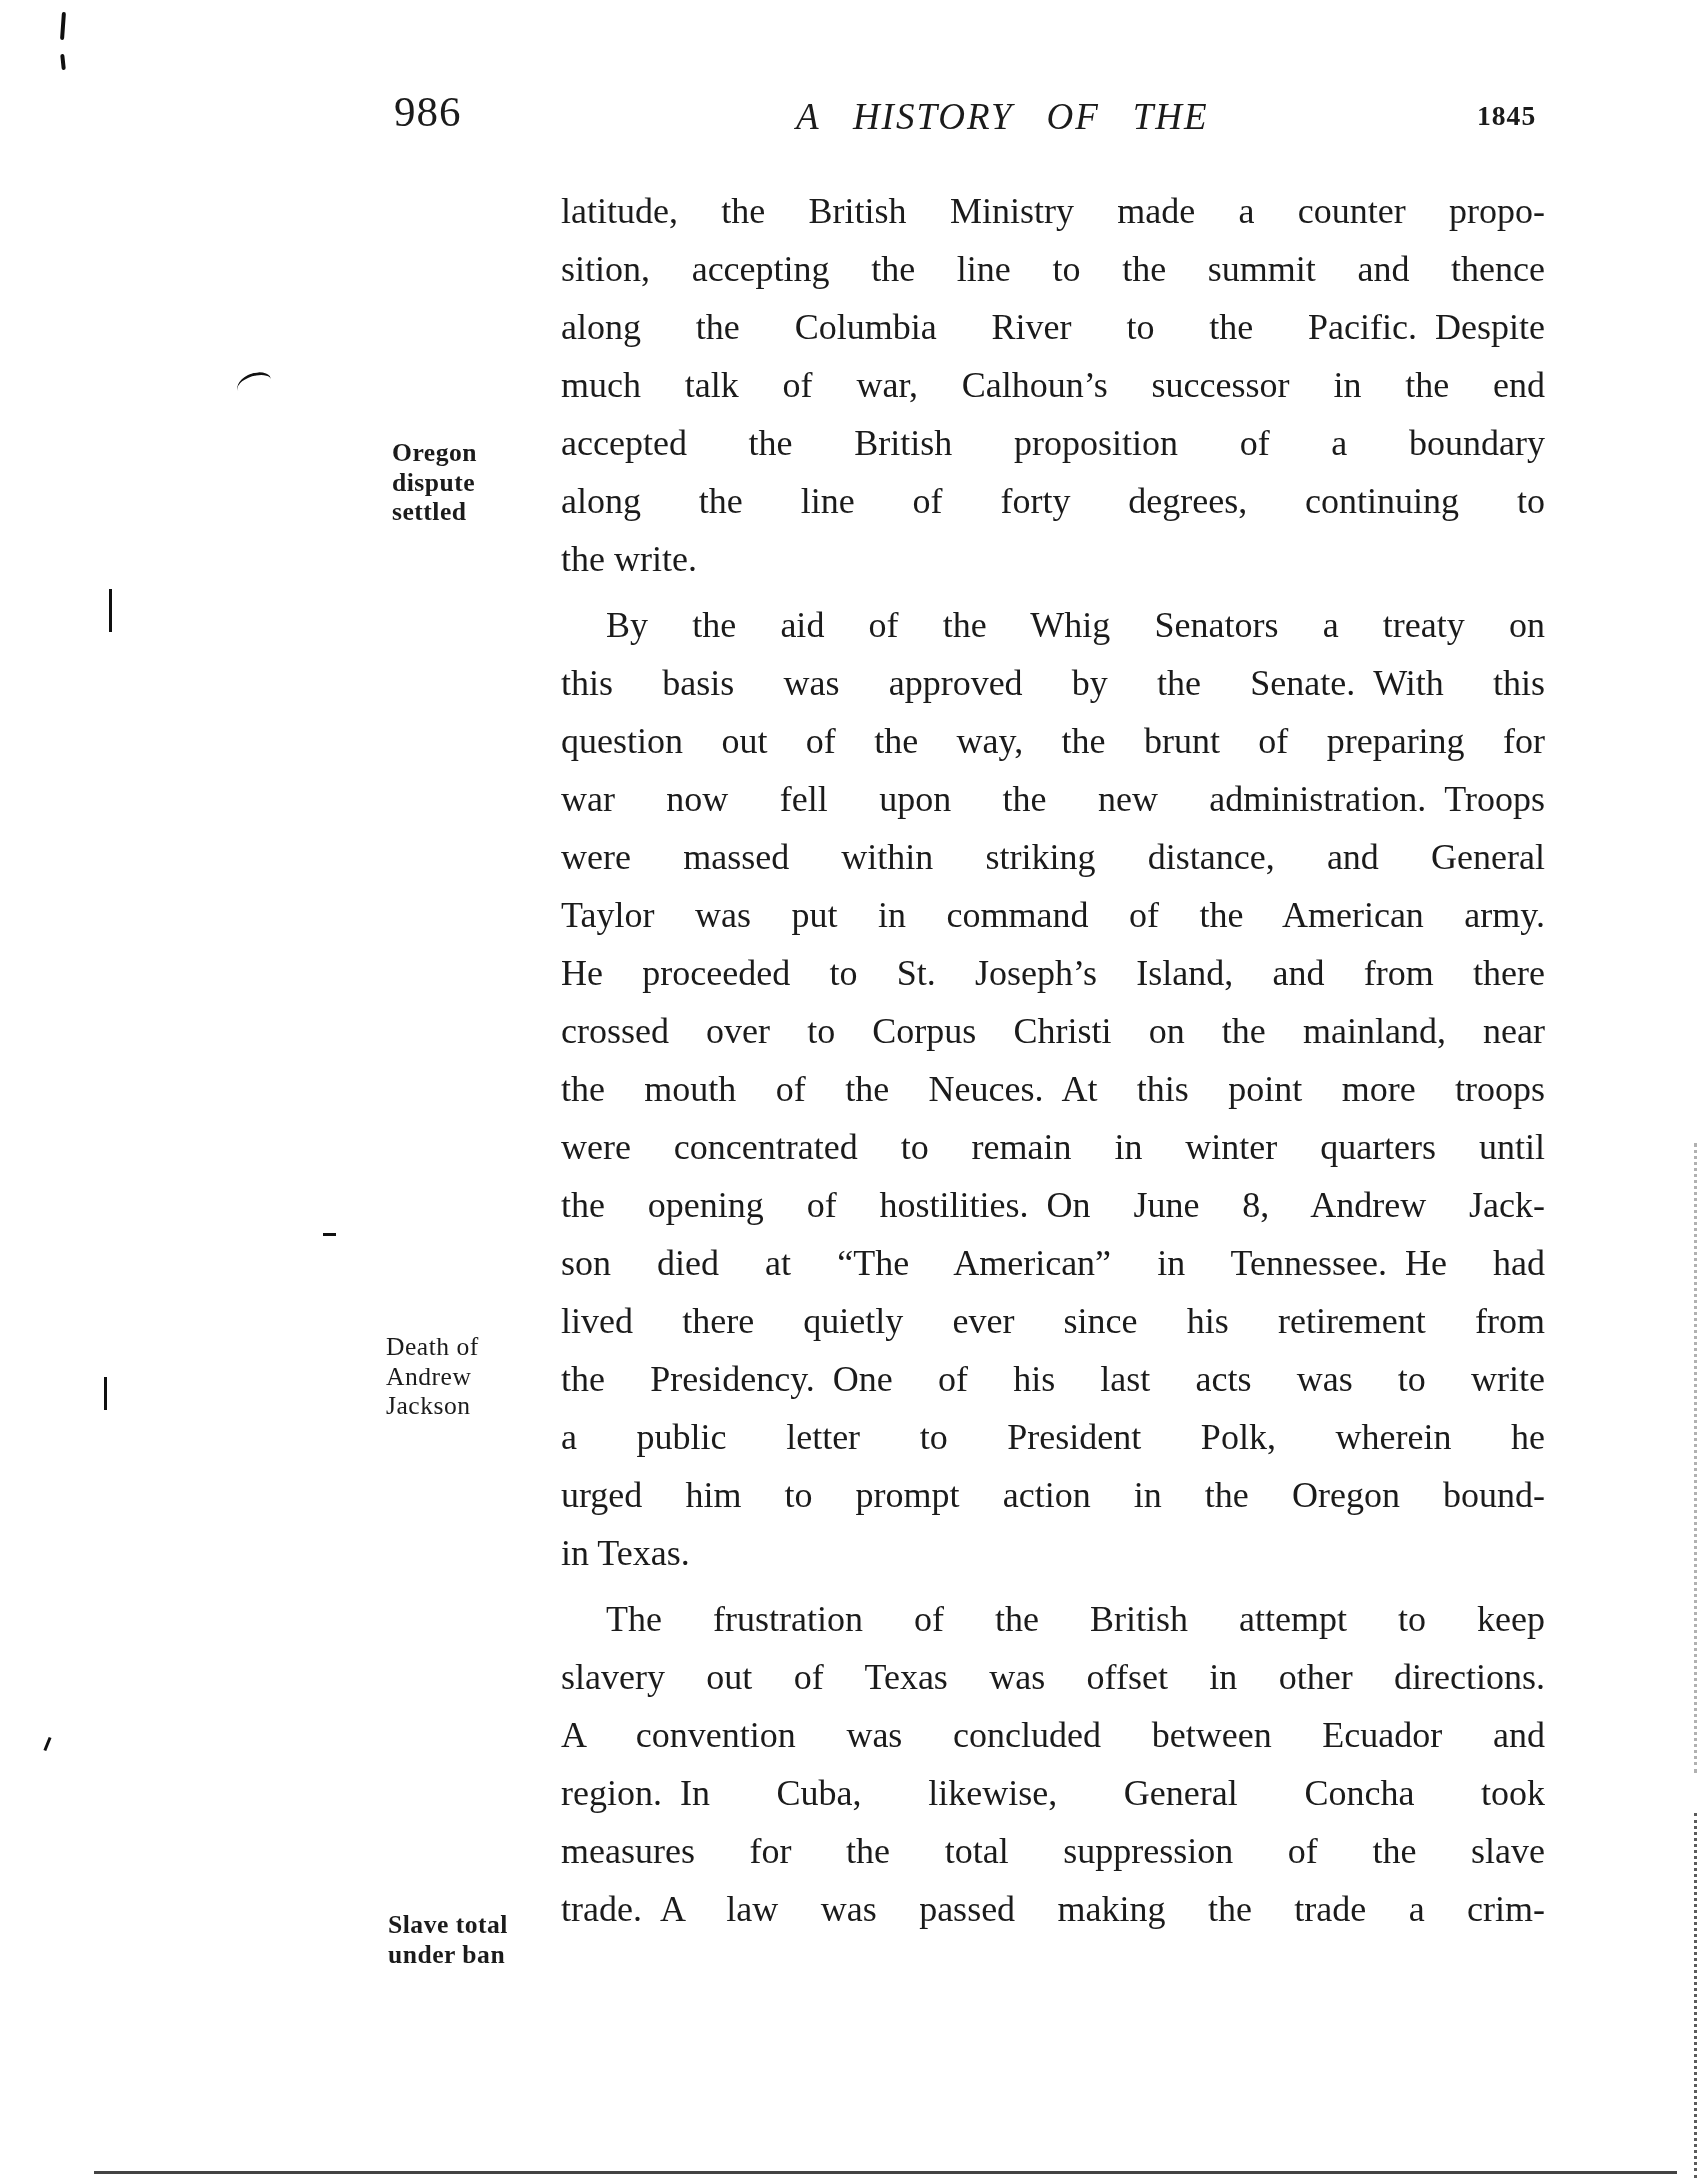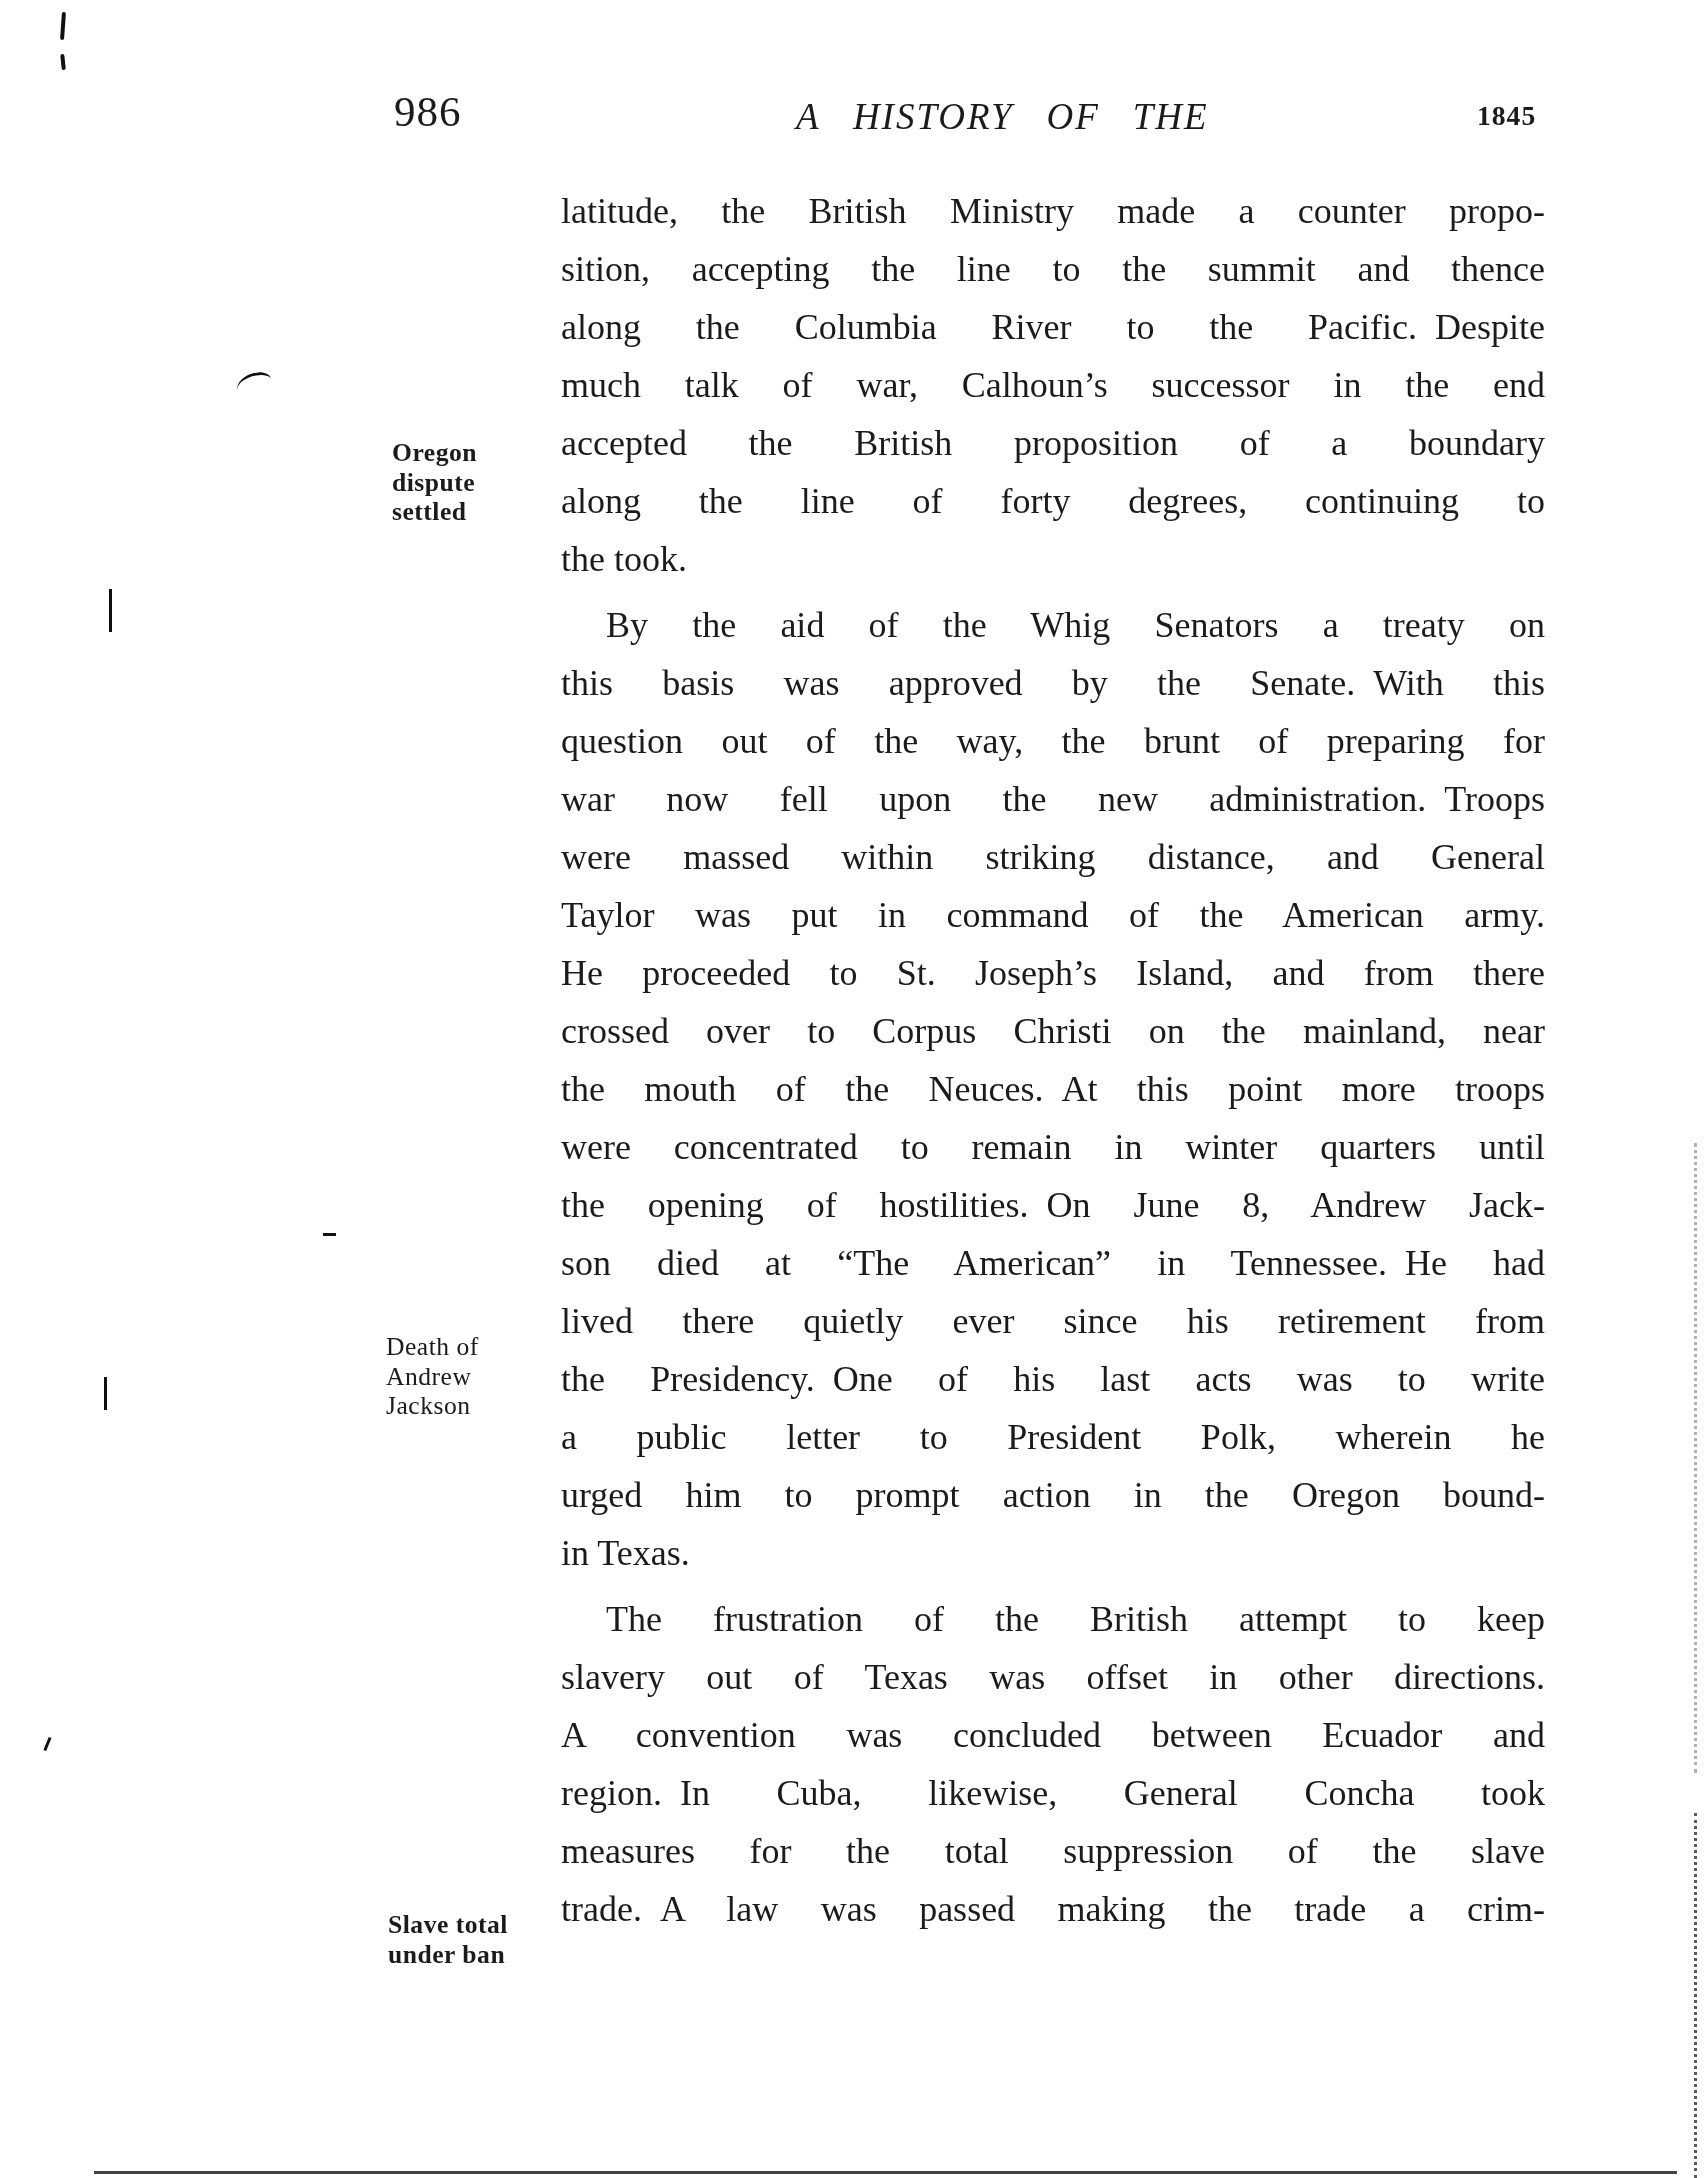--- a/index.html
+++ b/index.html
@@ -102,21 +102,21 @@
 
   <div class="body-col">
 
     <div class="para">
       <div class="bline">latitude, the British Ministry made a counter propo-</div>
       <div class="bline">sition, accepting the line to the summit and thence</div>
       <div class="bline">along the Columbia River to the Pacific. Despite</div>
       <div class="bline">much talk of war, Calhoun’s successor in the end</div>
       <div class="bline">accepted the British proposition of a boundary</div>
       <div class="bline">along the line of forty degrees, continuing to</div>
-      <div class="bline no-just">the took.</div>
+      <div class="bline no-just">the write.</div>
     </div>
 
     <div class="para">
       <div class="bline indent">By the aid of the Whig Senators a treaty on</div>
       <div class="bline">this basis was approved by the Senate. With this</div>
       <div class="bline">question out of the way, the brunt of preparing for</div>
       <div class="bline">war now fell upon the new administration. Troops</div>
       <div class="bline">were massed within striking distance, and General</div>
       <div class="bline">Taylor was put in command of the American army.</div>
       <div class="bline">He proceeded to St. Joseph’s Island, and from there</div>

